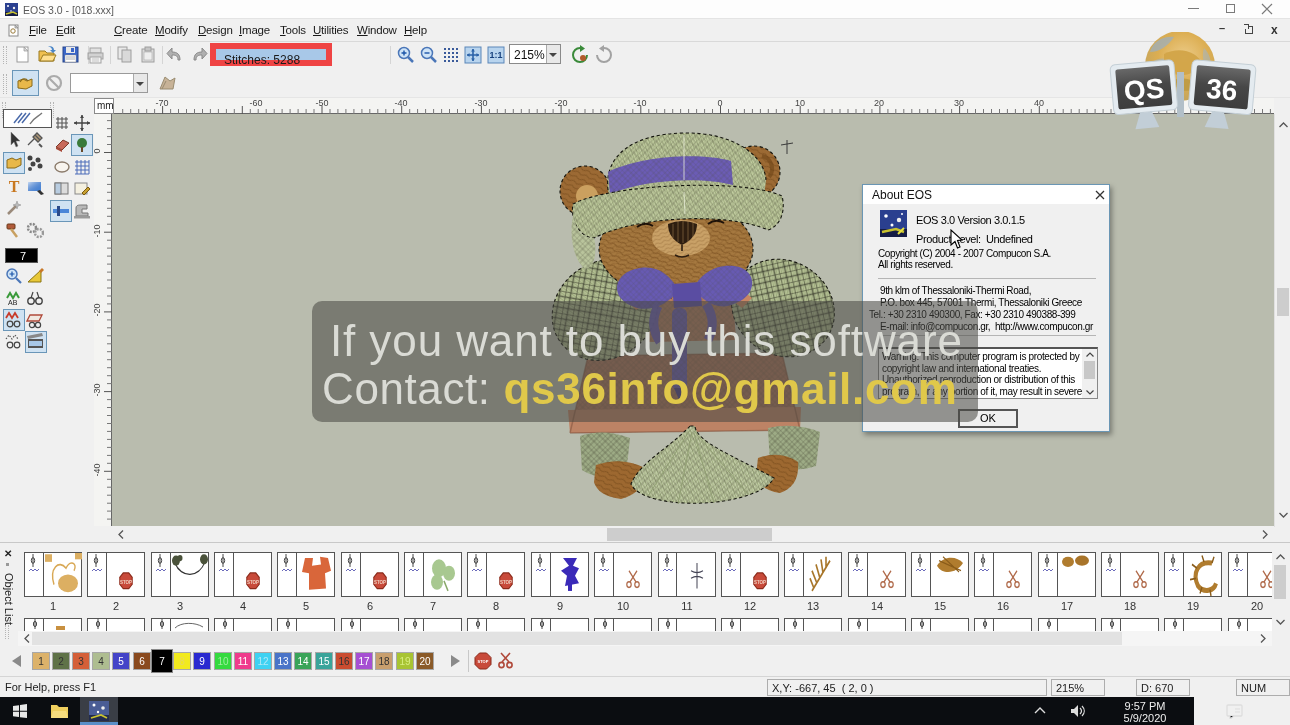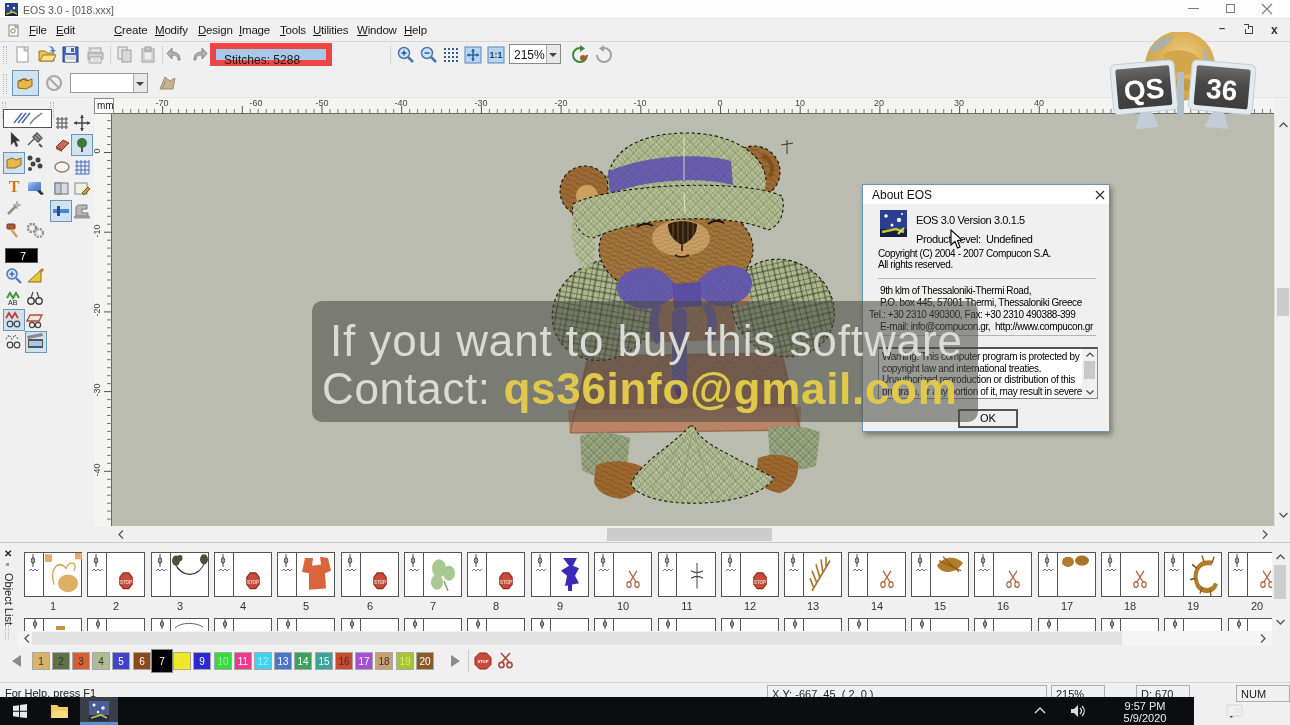--- a/index.html
+++ b/index.html
@@ -1114,21 +1114,21 @@
         <text x="9" y="11" font-size="4" fill="#fff" text-anchor="middle" font-weight="bold" font-family="Liberation Sans">STOP</text>
       </svg>
       <svg class="abs" style="left:497px;top:6px;" width="17" height="18">
         <g stroke="#b0493a" fill="none" stroke-width="1.6">
           <path d="M4 1 L12 10 M13 1 L5 10"></path>
           <circle cx="4.5" cy="13" r="2.6"></circle>
           <circle cx="12.5" cy="13" r="2.6"></circle>
         </g>
       </svg>
     </div>
-    <div class="abs" style="left:0;top:676px;width:1290px;height:21px;background:#f0f0f0;border-top:1px solid #d5d5d5;margin-top:6px;">
+    <div class="abs" style="left:0;top:676px;width:1290px;height:21px;background:#f0f0f0;border-top:1px solid #d5d5d5;">
 <span class="abs" style="left:5px;top:4px;font-size:11px;color:#222;">For Help, press F1</span>
 <div class="abs sunken" style="left:767px;top:2px;width:280px;height:17px;">
         <span class="abs" style="left:4px;top:2px;font-size:11px;color:#222;">X,Y: -667, 45&nbsp;&nbsp;( 2, 0 )</span>
       </div>
 <div class="abs sunken" style="left:1051px;top:2px;width:54px;height:17px;">
         <span class="abs" style="left:4px;top:2px;font-size:11px;color:#222;">215%</span>
       </div>
 <div class="abs sunken" style="left:1136px;top:2px;width:54px;height:17px;">
         <span class="abs" style="left:4px;top:2px;font-size:11px;color:#222;">D: 670</span>
       </div>

